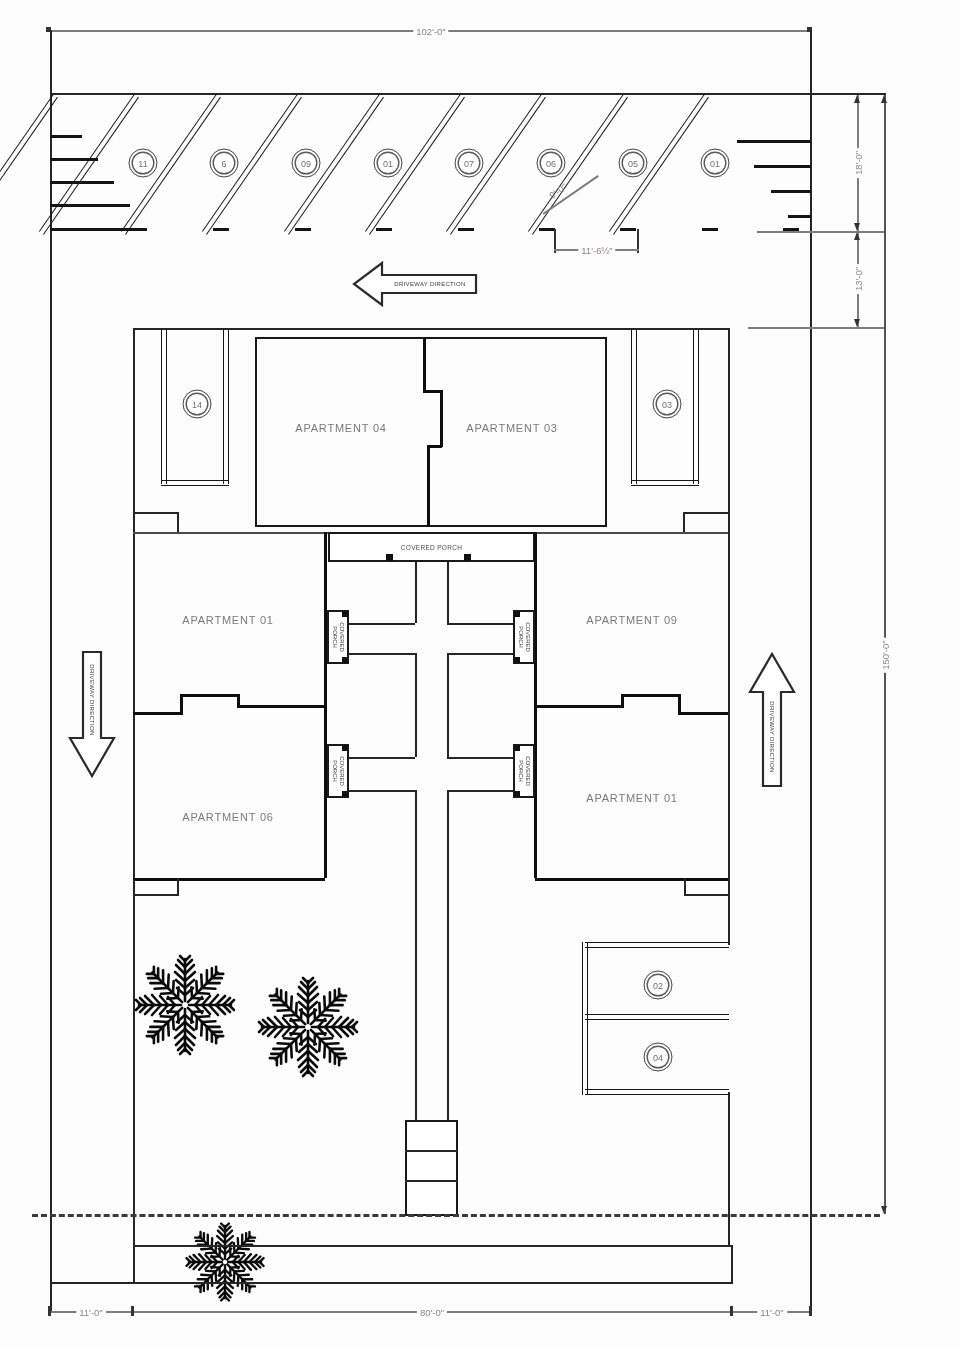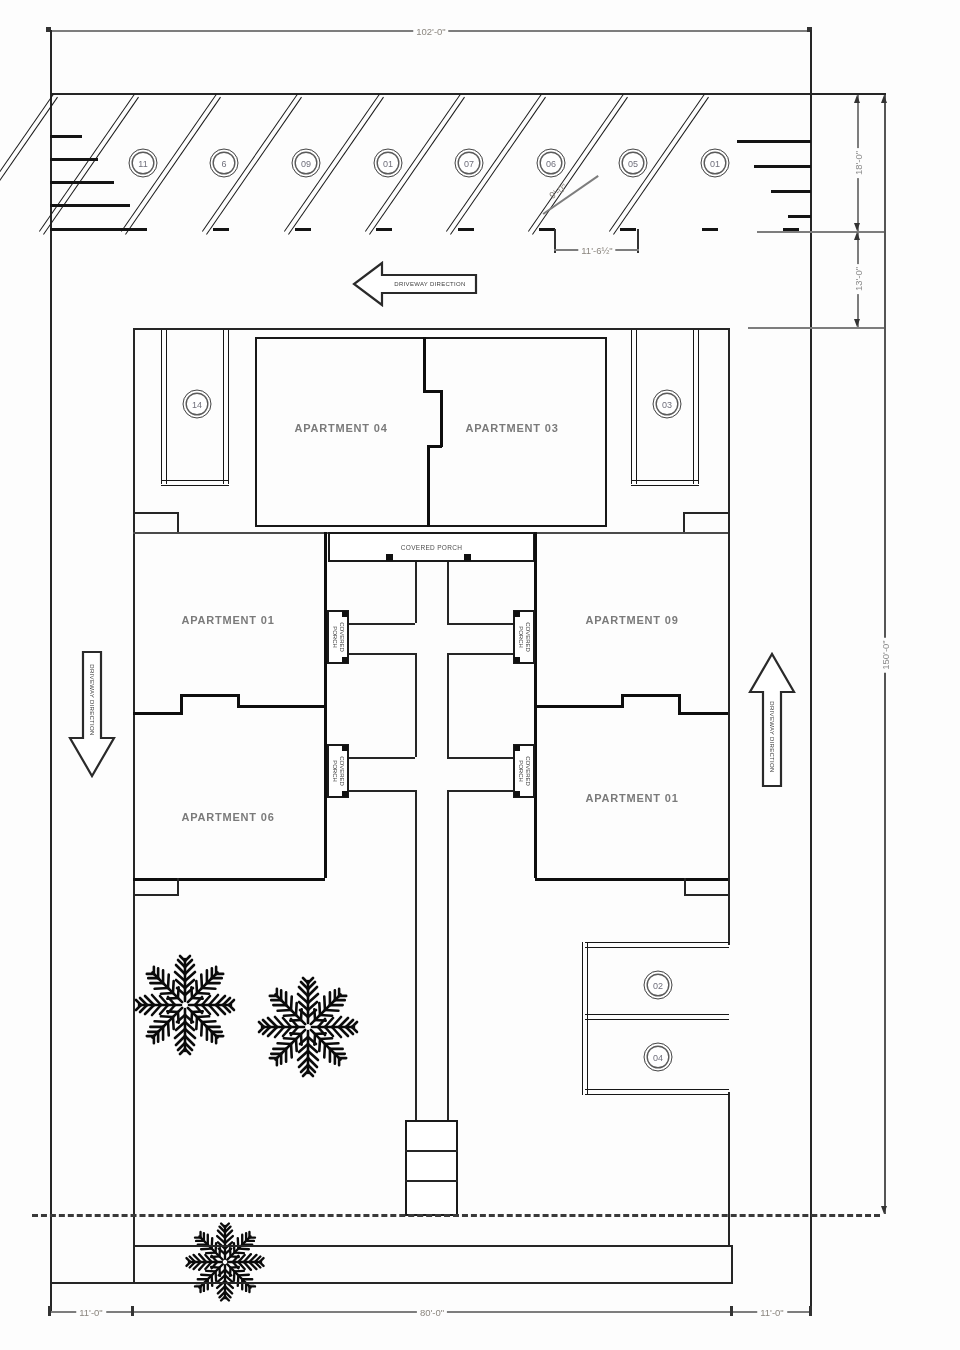--- a/index.html
+++ b/index.html
@@ -12,21 +12,21 @@
   .thk{background:#0e0e0e}
   .hatch{position:absolute;height:2.5px;background:#141414}
   .dv{position:absolute;width:6px;box-sizing:border-box;border-left:1.7px solid #161616;border-right:1.7px solid #161616}
   .dh{position:absolute;height:6px;box-sizing:border-box;border-top:1.7px solid #161616;border-bottom:1.7px solid #161616}
   .diag{position:absolute;width:6px;height:167px;box-sizing:border-box;border-left:1.7px solid #1a1a1a;border-right:1.7px solid #1a1a1a;transform-origin:0 0;transform:rotate(34.7deg)}
   .box{position:absolute;box-sizing:border-box;border:2.5px solid #181818;background:transparent}
   .spot{position:absolute;width:27px;height:27px;border:1.4px solid #4a4a4a;border-radius:50%;
         box-shadow:inset 0 0 0 2px #fff,inset 0 0 0 3.4px #5b5b5b;background:#fff;
         display:flex;align-items:center;justify-content:center;font-size:9px;color:#70707c;
         transform:translate(-50%,-50%)}
-  .aptlabel{position:absolute;transform:translate(-50%,-50%);font-size:11px;font-weight:700;
+  .aptlabel{position:absolute;transform:translate(-50%,-50%);font-size:11px;font-weight:400;
         color:#7a7a7a;letter-spacing:.8px;white-space:nowrap}
   .dimlabel{position:absolute;transform:translate(-50%,-50%);font-size:9.5px;color:#8b867f;
         background:#fdfdfd;padding:0 3px;white-space:nowrap}
   .vdimlabel{position:absolute;transform:translate(-50%,-50%) rotate(-90deg);font-size:9.5px;color:#8b8b8b;
         background:#fdfdfd;padding:0 3px;white-space:nowrap}
   .smalllabel{position:absolute;transform:translate(-50%,-50%);font-size:6.5px;color:#4d4d4d;
         letter-spacing:.3px;white-space:nowrap}
   .pbox{position:absolute;width:22px;height:54px;box-sizing:border-box;border:2px solid #1a1a1a;background:#fff}
   .pbox .sq{position:absolute;width:6px;height:6px;background:#111}
   .ptxt{position:absolute;left:50%;top:50%;width:46px;transform:translate(-50%,-50%) rotate(90deg);

